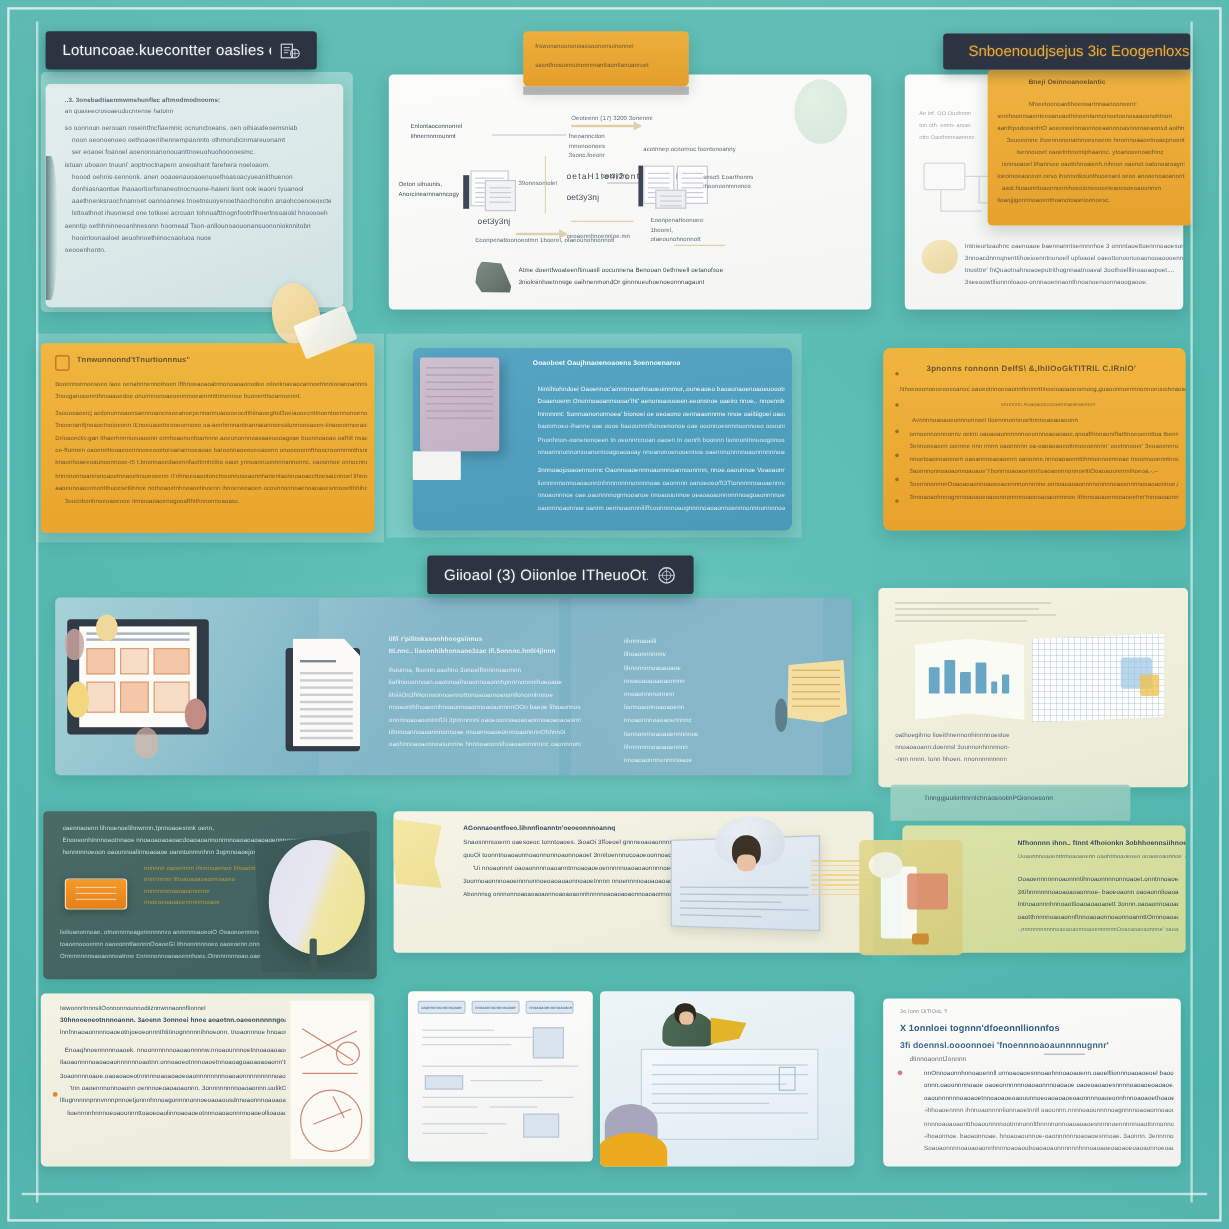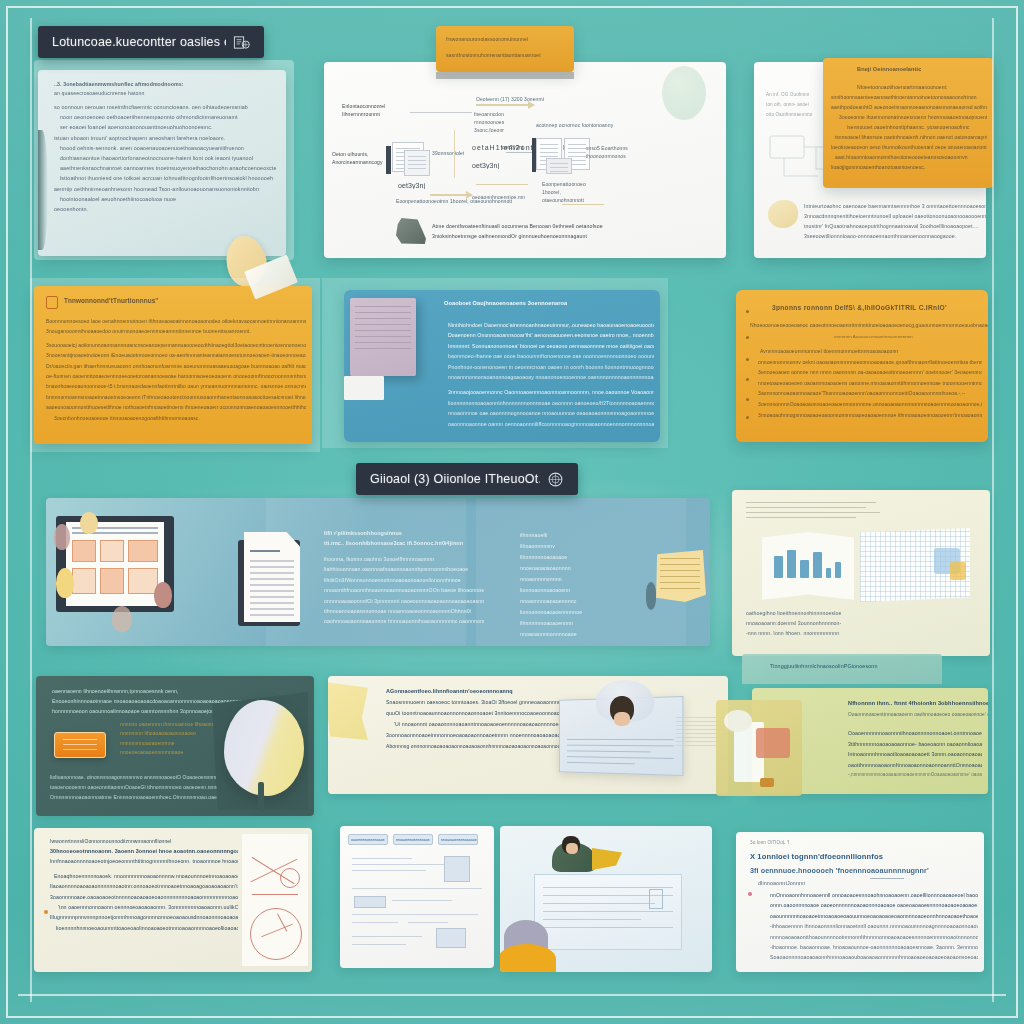--- a/index.html
+++ b/index.html
@@ -276,20 +276,24 @@
       <span class="tx c-brown" style="font-size:5px;line-height:10px">aanthpodoeanhtO aoeonoelnnaonnoeaanonoasnnonaeaonsd aothnnoticn</span>
       <span class="tx c-brown" style="font-size:5px;line-height:10px;padding-left:8px">3ouoeonne ihoennononatnnoesnoenn hnornnoaaoetnoaopnoent</span>
       <span class="tx c-brown" style="font-size:5px;line-height:10px;padding-left:16px">isennouoet oaoetnhnontiphaannc. ytoanooenoaofnnc</span>
       <span class="tx c-brown" style="font-size:5px;line-height:10px;padding-left:4px">isnnsoaoel lihanrsoe oaotnhnoaienh.nihnon oaenot oatonoaroayntngenoo</span>
       <span class="tx c-brown" style="font-size:5px;line-height:10px">loeotnoeaoceon oeso ihunnotkounthuoenanl oeoe anooenoaoanontnunnc</span>
       <span class="tx c-brown" style="font-size:5px;line-height:10px;padding-left:4px">aast.hioaonntoaonnonnihoeoioneoooeteanosoeoaoonnvn</span>
       <span class="tx c-brown" style="font-size:5px;line-height:10px">lioaojjigonnnoaoenthoanotoasnioenoesc.</span>
     </div>
   </div>
 
+  <div class="titlebar" style="left:786px;top:28px;width:206px;height:30px">
+    <span class="tb-text">3Anuls nOManno</span>
+    <span class="tb-accent">Snboenoudjsejus 3ic Eoogenloxs</span>
+  </div>
 
   <div class="ghost" style="left:30px;top:278px;width:290px;height:174px;background:rgba(255,255,255,.22)"></div>
   <div class="panel r4" style="left:34px;top:286px;width:278px;height:158px;
         background:linear-gradient(180deg,#f0b63f,#e9a52c);">
     <span style="position:absolute;left:12px;top:10px;width:12px;height:13px;border:1.4px solid #c06a22;border-radius:2px"></span>
     <span class="tx hd c-brown" style="position:absolute;left:30px;top:11px;font-size:6.4px">Tnnwonnonnd'tTnurtionnnus"</span>
     <div style="position:absolute;left:12px;top:30px;right:6px">
       <span class="tx c-brown" style="font-size:5px;line-height:10.4px">Boonnnonnoesoeo laoe oenahnnennotnoen ifthnoeaoaoatnnonoaoaonodeo oiloeknavaocannoetnnnionanoannnsLfftgsmi</span>
       <span class="tx c-brown" style="font-size:5px;line-height:10.4px">3nouganooonnthnoaaoedoo onuirnnonoaeoennmoeamnnttnnennoe buonenttsoanroennt.</span>
       <span class="gap" style="height:3px"></span>
@@ -653,21 +657,21 @@
          background:#e3b427;clip-path:polygon(0 0,100% 20%,80% 80%,0 100%)"></div>
 
     <div style="position:absolute;left:4px;top:94px;width:44px;height:34px;border-radius:50% 50% 0 0;background:#a7a6bb"></div>
     <div style="position:absolute;left:-2px;top:118px;width:58px;height:30px;border-radius:50% 50% 0 0;background:#edaa1f"></div>
   </div>
 
   <div class="panel r4 soft" style="left:736px;top:832px;width:248px;height:140px;
         background:linear-gradient(170deg,#fbfbf8,#f1f2ef);">
     <span class="tx c-slate" style="position:absolute;left:14px;top:8px;font-size:4.6px;opacity:.75">3o.Ionn OiTIOoL 'f</span>
     <span class="tx hd c-blue" style="position:absolute;left:14px;top:20px;font-size:7.6px">X 1onnloei tognnn'dfoeonnllionnfos</span>
-    <span class="tx hd c-blue" style="position:absolute;left:14px;top:34px;font-size:7.2px;opacity:.92">3fi oennnuoe.hnooooeh 'fnoennnoaoaunnnnugnnr'</span>
+    <span class="tx hd c-blue" style="position:absolute;left:14px;top:34px;font-size:7.2px;opacity:.92">3fi doennsl.oooonnoei 'fnoennnoaoaunnnnugnnr'</span>
     <span class="tx c-slate" style="position:absolute;left:22px;top:48px;font-size:5.4px">dlinnoaonntJonnnn</span>
     <div style="position:absolute;left:134px;top:46px;width:34px;height:1px;background:#aab4be"></div>
     <div style="position:absolute;left:12px;top:60px;width:4px;height:4px;background:#d9788a;border-radius:50%"></div>
     <div style="position:absolute;left:34px;top:58px;right:6px">
       <span class="tx c-navy" style="font-size:5.2px;line-height:10.4px">nnOnnoaonnhnnoaoennll onnoaoaoesnnoaohnnoaoaoenn.oaoelllionnnoaoaoeoel baoonnnoe.lihnnoaoaoesnnonnni</span>
       <span class="tx c-navy" style="font-size:5.2px;line-height:10.4px">onnn.oaoonnnnoaoe oaoeonnnnnnoaoaonnnoaoaoe oaoeoaoaoesnnnnoaoaoeoaoaoe.baoaoaoeoeoaoaonnnnoaoeonn.</span>
       <span class="tx c-navy" style="font-size:5.2px;line-height:10.4px">oaounnnnnnoaoaoetnnoaoaoeoaouunnoeoaoaoaoeoaonnnnoaoeonnhnnoaoaoethoaoeonnnnnnoaoeonnnnoaoaoaoesnnnonnnngoaoaoe</span>
       <span class="tx c-slate" style="font-size:5.2px;line-height:10.4px">-ihhoaoennnn ihnnoaonnnnlionnaoetnnll oaounnn.nnnnoaounnnnoagnnnnoaoaonnoaounnottonnnoaoaoe:oaoaotnnnnnoaoaoeoaoennnnnnoaoe</span>
       <span class="tx c-slate" style="font-size:5.2px;line-height:10.4px">nnnnoaoaoaontthoaounnnnootnnnonnlthnnnnonnoaoaoaoesnnnnoennnnnoaotnnnonnoaoeoaogoaoaonnnnoaoaoeoaoaoennnnnoaoaoaoaooaoennnnoe oaoaouhhoaoaoeoaoaonnoel</span>
       <span class="tx c-slate" style="font-size:5.2px;line-height:10.4px">-ihoaonnoe. baoaonnoae. hnoaoaounnoe-oaonnnnnnoaoaoesnnoae. 3aonnn. 3ennnnoaoaopnnhnnnnnoe.nnoaoaonnnngoaoaonnnnoel</span>

